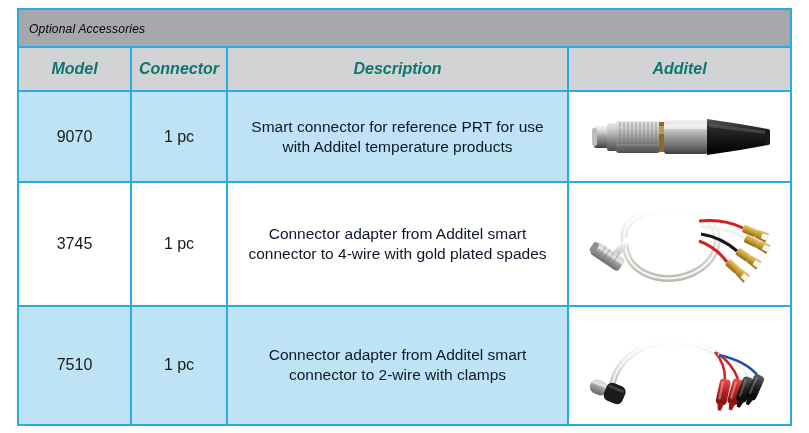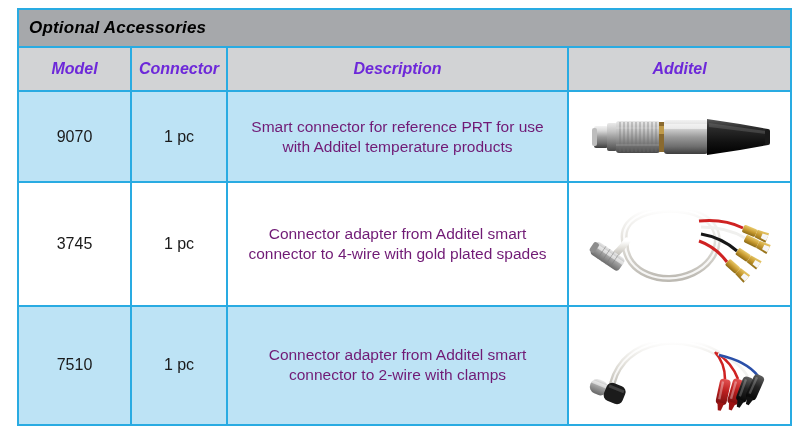--- a/index.html
+++ b/index.html
@@ -27,57 +27,57 @@
     padding:0;
   }
   
   .title-cell{
     background:#A6A8AB;
     height:38px;
     padding:0 0 0 10px !important;
     vertical-align:middle;
   }
   .title-text{
-    font-size:17px;
-    font-weight:bold;
+    font-size:12px;
+    font-weight:normal;
     font-style:italic;
     color:#000000;
     letter-spacing:0.2px;
     text-align:right;
   }
   
   .hdr-cell{
     background:#D2D3D5;
     height:44px;
     text-align:center;
     vertical-align:middle;
   }
   .hdr-text{
     font-size:16px;
     font-weight:bold;
     font-style:italic;
-    color:#6d28d9;
+    color:#0f766e;
   }
   
   .row-blue td{ background:#BDE3F5; }
   .row-white td{ background:#FFFFFF; }
   td.pic-cell{ background:#FFFFFF !important; }
 
   .cell-model, .cell-qty{
     text-align:center;
     vertical-align:middle;
     font-size:16px;
     color:#1a1a1a;
   }
   .cell-desc{
     text-align:center;
     vertical-align:middle;
     font-size:15.5px;
     line-height:1.30;
-    color:#701a75;
+    color:#0f172a;
     padding:4px 14px !important;
   }
   .pic-cell{
     text-align:center;
     vertical-align:middle;
   }
   .pic-box{
     width:100%;
     height:100%;
     display:flex;

